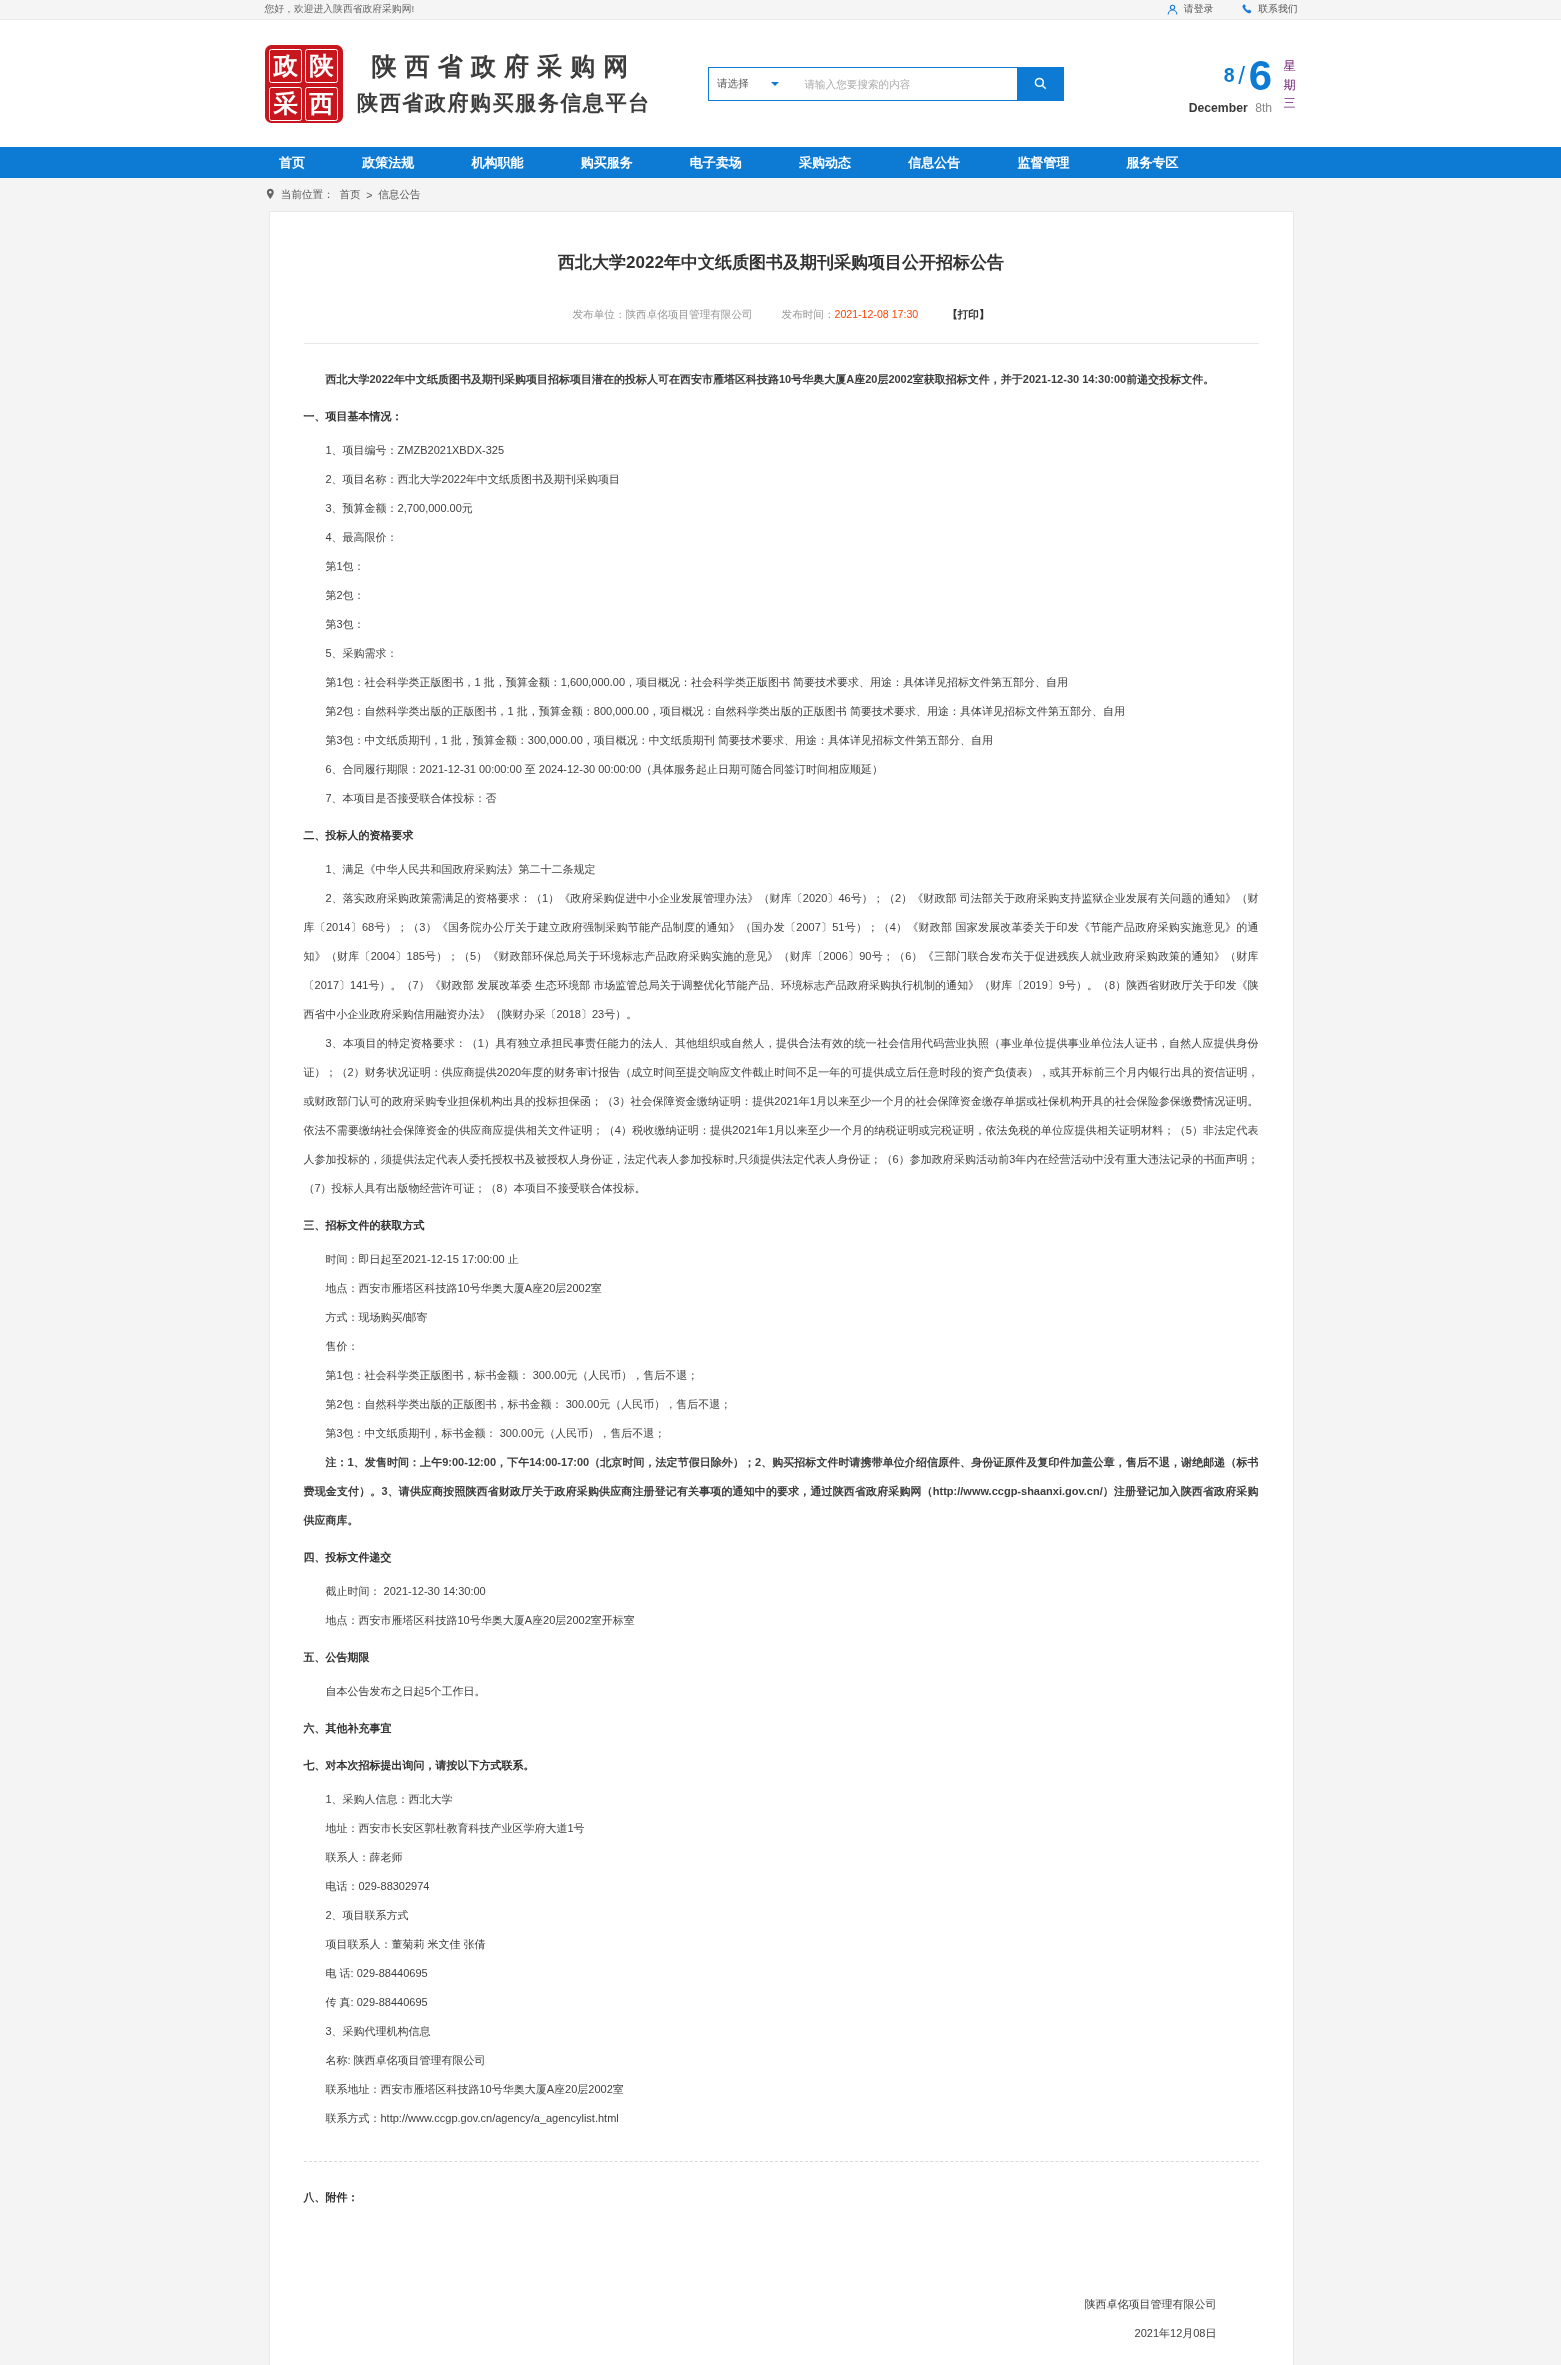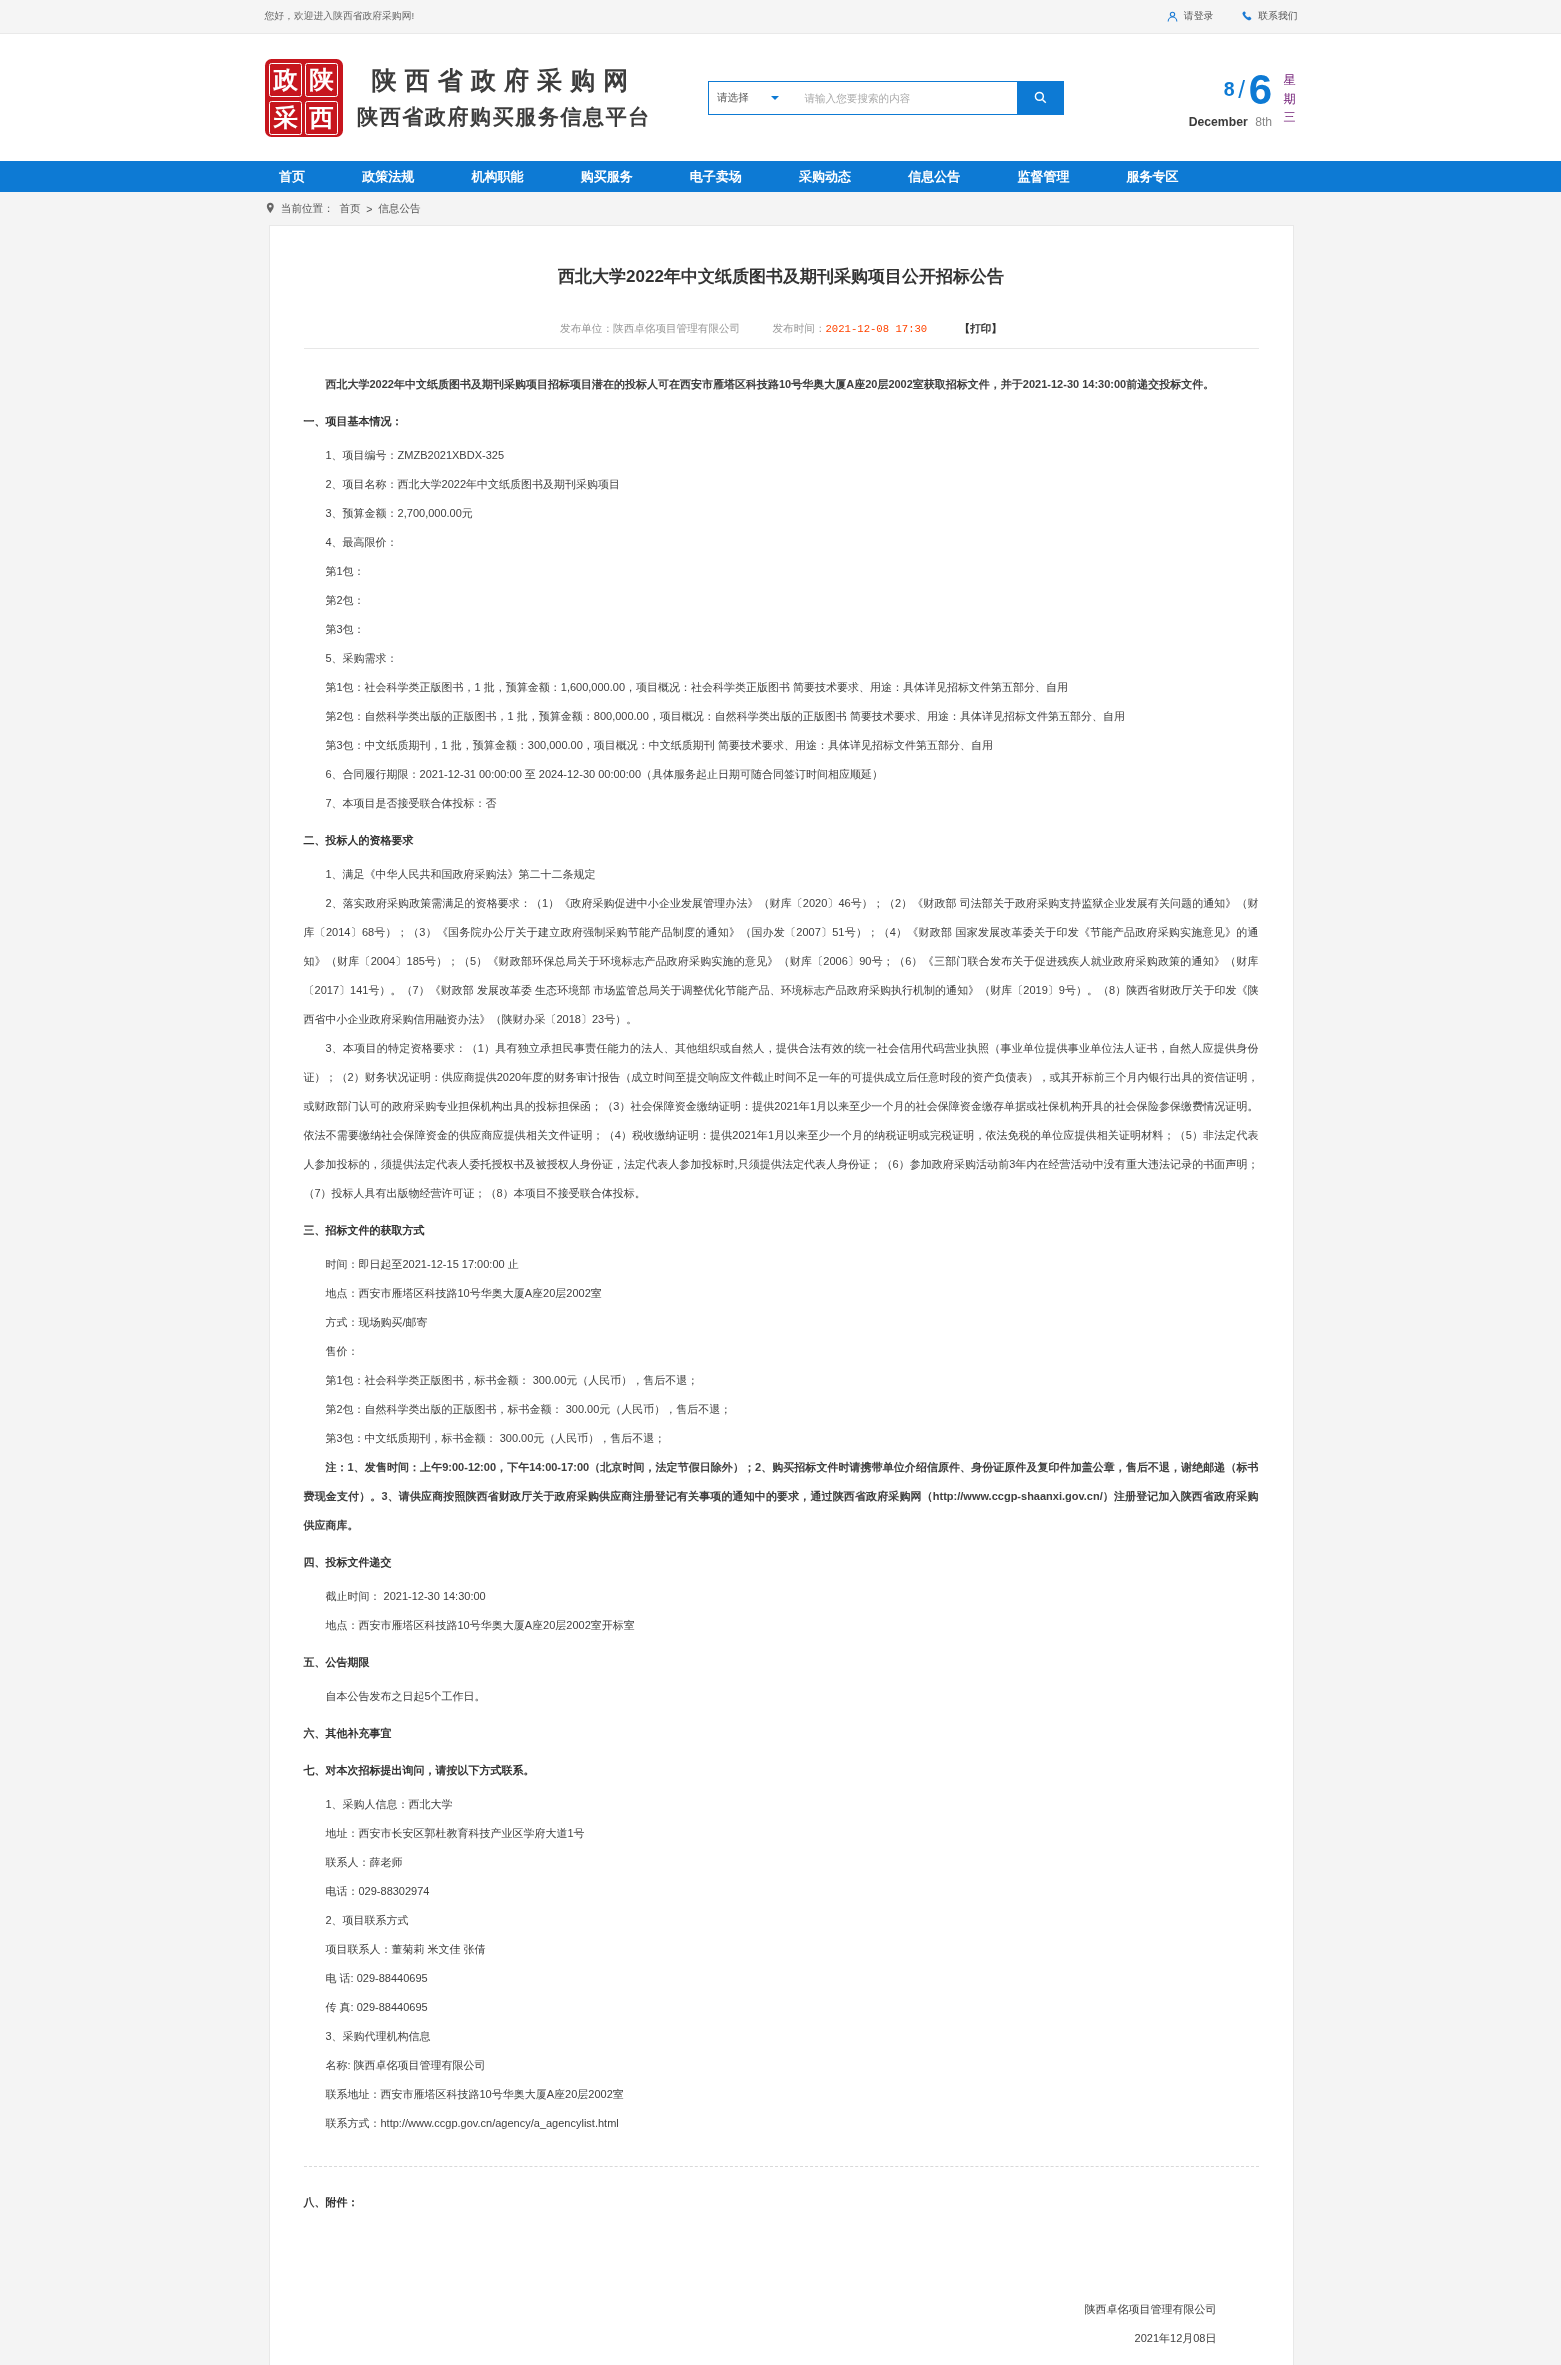--- a/index.html
+++ b/index.html
@@ -4,21 +4,21 @@
 <style>
   * { box-sizing: border-box; margin: 0; padding: 0; }
   html,body { width: 1562px; }
   body {
     font-family: "Liberation Sans", "DejaVu Sans", sans-serif;
     background: #fff; color: #333;
   }
   .inner { width: 1033px; margin: 0 auto; }
 
   
-  .topbar { height: 34px; background: #f5f5f5; border-bottom: 0.8px solid #e9e9e9; font-size: 9.8px; color: #666; }
+  .topbar { height: 20px; background: #f5f5f5; border-bottom: 0.8px solid #e9e9e9; font-size: 9.8px; color: #666; }
   .topbar .inner { display: flex; align-items: center; height: 100%; }
   .topbar-right { margin-left: auto; display: flex; align-items: center; gap: 28px; }
   .toplink { display: flex; align-items: center; gap: 4.9px; color: #555; cursor: pointer; }
   .toplink svg { display: block; }
 
   
   .header { height: 127px; background: #fff; }
   .header .inner { display: flex; align-items: center; height: 100%; }
   .logo-box { width: 78px; height: 78px; background: #c7161e; border-radius: 6.5px; display: grid;
     grid-template-columns: 1fr 1fr; grid-template-rows: 1fr 1fr; padding: 4.9px; gap: 3.3px; flex: 0 0 auto; }
@@ -56,22 +56,22 @@
   .nav-item { color: #fff; font-size: 13px; font-weight: bold; text-decoration: none;
     padding: 0 1.6px; margin-right: 54px; line-height: 31px; cursor: pointer; }
   .nav-item:last-child { margin-right: 0; }
 
   
   .pagebg { background: #f4f4f4; padding-bottom: 54px; }
   .breadcrumb { height: 33px; display: flex; align-items: center; gap: 5.7px; font-size: 10.6px; color: #555; }
   .breadcrumb a { color: #555; text-decoration: none; cursor: pointer; }
   .card { width: 1025px; margin: 0 auto; background: #fff; border: 0.8px solid #e8e8e8; padding: 29px 34px 41px; }
   .art-title { text-align: center; font-size: 17px; font-weight: bold; color: #333; margin-top: 9.8px; }
-  .art-meta { text-align: center; font-size: 10.6px; color: #999; margin-top: 34px; padding-bottom: 12px;
-    border-bottom: 0.8px solid #e7e7e7; font-family: Liberation Mono, monospace; }
+  .art-meta { text-align: center; font-size: 10.6px; color: #999; margin-top: 34px; padding-bottom: 21px;
+    border-bottom: 0.8px solid #e7e7e7; }
   .art-meta .seg { margin: 0 13px; }
   .meta-time { color: #ff4400; }
   .print-btn { color: #333; cursor: pointer; font-weight: bold; }
   .article-body { margin-top: 21px; font-size: 11px; color: #404040; }
   .article-body p { line-height: 29px; }
   .article-body p.intro { font-weight: bold; text-indent: 2em; text-align: justify; }
   .article-body p.h { font-weight: bold; color: #333; margin: 8.1px 0 4.9px; }
   .article-body p.item { text-indent: 2em; text-align: justify; }
   .article-body p.note { font-weight: bold; text-indent: 2em; text-align: justify; }
   .article-body .dashed { border: 0; border-top: 0.8px dashed #d9d9d9; margin: 28px 0 21px; }

